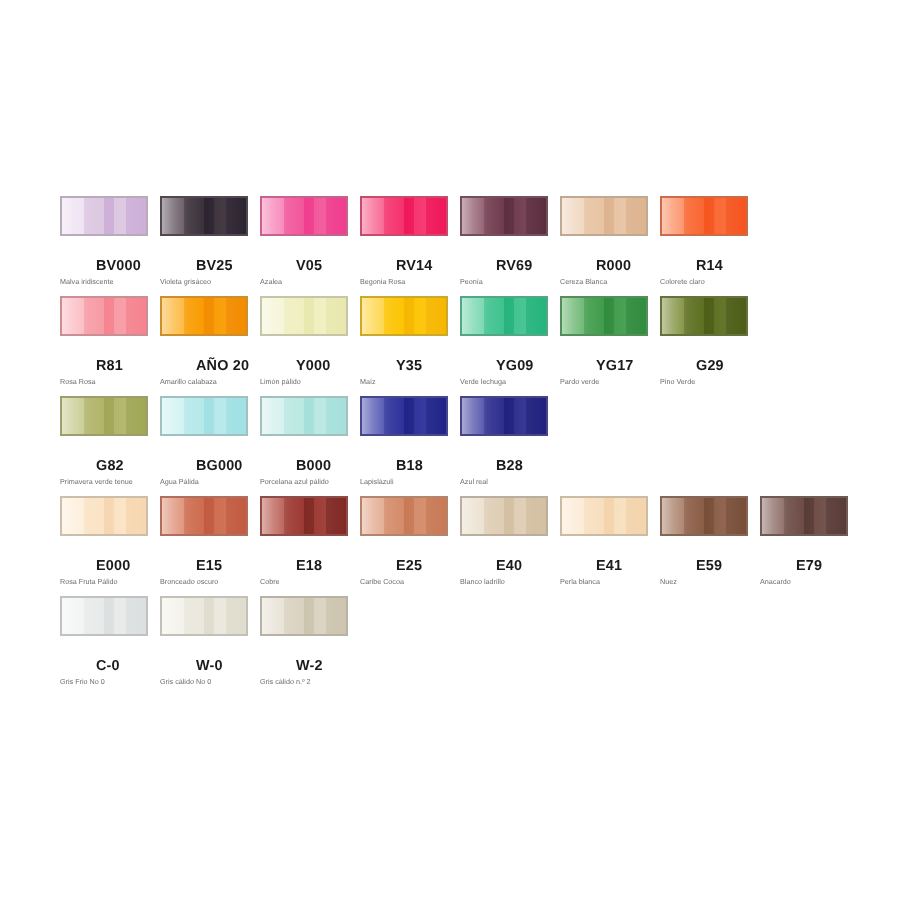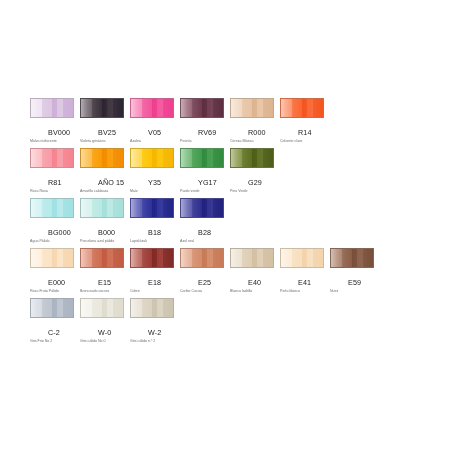--- a/index.html
+++ b/index.html
@@ -68,21 +68,21 @@
       rgba(255,255,255,0.55) 0%,
       rgba(255,255,255,0.30) 14%,
       rgba(255,255,255,0.10) 30%,
       rgba(255,255,255,0.00) 52%,
       rgba(255,255,255,0.06) 74%,
       rgba(255,255,255,0.00) 100%);
   }
   .code {
     margin-top: 11px;
     font-size: 7.2px;
-    font-weight: normal;
+    font-weight: bold;
     color: #1b1b1b;
     letter-spacing: 0.1px;
     line-height: 8px;
     white-space: nowrap;
     padding-left: 18px;
   }
   .desc {
     margin-top: 2px;
     font-size: 3.6px;
     color: #6d6d6d;
@@ -135,20 +135,35 @@
             <div class="band" style="left: 50%; width: 12.5%; background: rgb(238, 59, 140); opacity: 0.85;"></div>
             <div class="band" style="left: 62.5%; width: 12.5%; background: rgb(242, 85, 154); opacity: 0.85;"></div>
             <div class="band" style="left: 75%; width: 12.5%; background: rgb(238, 59, 140); opacity: 0.85;"></div>
             <div class="band" style="left: 87.5%; width: 12.5%; background: rgb(238, 59, 140); opacity: 0.85;"></div>
             <div class="gloss"></div>
           </div>
           <div class="code">V05</div>
           <div class="desc">Azalea</div>
         </div>
         <div class="swatch-cell">
+          <div class="chip" style="background: rgb(245, 48, 107);">
+            <div class="band" style="left: 0%; width: 12.5%; background: rgb(247, 88, 138); opacity: 0.85;"></div>
+            <div class="band" style="left: 12.5%; width: 12.5%; background: rgb(247, 88, 138); opacity: 0.85;"></div>
+            <div class="band" style="left: 25%; width: 12.5%; background: rgb(245, 48, 107); opacity: 0.85;"></div>
+            <div class="band" style="left: 37.5%; width: 12.5%; background: rgb(245, 48, 107); opacity: 0.85;"></div>
+            <div class="band" style="left: 50%; width: 12.5%; background: rgb(239, 20, 87); opacity: 0.85;"></div>
+            <div class="band" style="left: 62.5%; width: 12.5%; background: rgb(245, 48, 107); opacity: 0.85;"></div>
+            <div class="band" style="left: 75%; width: 12.5%; background: rgb(239, 20, 87); opacity: 0.85;"></div>
+            <div class="band" style="left: 87.5%; width: 12.5%; background: rgb(239, 20, 87); opacity: 0.85;"></div>
+            <div class="gloss"></div>
+          </div>
+          <div class="code">RV14</div>
+          <div class="desc">Begonia Rosa</div>
+        </div>
+        <div class="swatch-cell">
           <div class="chip" style="background: rgb(110, 58, 76);">
             <div class="band" style="left: 0%; width: 12.5%; background: rgb(138, 79, 97); opacity: 0.85;"></div>
             <div class="band" style="left: 12.5%; width: 12.5%; background: rgb(138, 79, 97); opacity: 0.85;"></div>
             <div class="band" style="left: 25%; width: 12.5%; background: rgb(110, 58, 76); opacity: 0.85;"></div>
             <div class="band" style="left: 37.5%; width: 12.5%; background: rgb(110, 58, 76); opacity: 0.85;"></div>
             <div class="band" style="left: 50%; width: 12.5%; background: rgb(90, 45, 62); opacity: 0.85;"></div>
             <div class="band" style="left: 62.5%; width: 12.5%; background: rgb(110, 58, 76); opacity: 0.85;"></div>
             <div class="band" style="left: 75%; width: 12.5%; background: rgb(90, 45, 62); opacity: 0.85;"></div>
             <div class="band" style="left: 87.5%; width: 12.5%; background: rgb(90, 45, 62); opacity: 0.85;"></div>
             <div class="gloss"></div>
@@ -208,39 +223,69 @@
             <div class="band" style="left: 0%; width: 12.5%; background: rgb(252, 180, 46); opacity: 0.85;"></div>
             <div class="band" style="left: 12.5%; width: 12.5%; background: rgb(252, 180, 46); opacity: 0.85;"></div>
             <div class="band" style="left: 25%; width: 12.5%; background: rgb(249, 155, 0); opacity: 0.85;"></div>
             <div class="band" style="left: 37.5%; width: 12.5%; background: rgb(249, 155, 0); opacity: 0.85;"></div>
             <div class="band" style="left: 50%; width: 12.5%; background: rgb(242, 138, 0); opacity: 0.85;"></div>
             <div class="band" style="left: 62.5%; width: 12.5%; background: rgb(249, 155, 0); opacity: 0.85;"></div>
             <div class="band" style="left: 75%; width: 12.5%; background: rgb(242, 138, 0); opacity: 0.85;"></div>
             <div class="band" style="left: 87.5%; width: 12.5%; background: rgb(242, 138, 0); opacity: 0.85;"></div>
             <div class="gloss"></div>
           </div>
-          <div class="code">AÑO 15</div>
+          <div class="code">AÑO 20</div>
           <div class="desc">Amarillo calabaza</div>
+        </div>
+        <div class="swatch-cell">
+          <div class="chip" style="background: rgb(238, 238, 192);">
+            <div class="band" style="left: 0%; width: 12.5%; background: rgb(245, 245, 214); opacity: 0.85;"></div>
+            <div class="band" style="left: 12.5%; width: 12.5%; background: rgb(245, 245, 214); opacity: 0.85;"></div>
+            <div class="band" style="left: 25%; width: 12.5%; background: rgb(238, 238, 192); opacity: 0.85;"></div>
+            <div class="band" style="left: 37.5%; width: 12.5%; background: rgb(238, 238, 192); opacity: 0.85;"></div>
+            <div class="band" style="left: 50%; width: 12.5%; background: rgb(230, 230, 171); opacity: 0.85;"></div>
+            <div class="band" style="left: 62.5%; width: 12.5%; background: rgb(238, 238, 192); opacity: 0.85;"></div>
+            <div class="band" style="left: 75%; width: 12.5%; background: rgb(230, 230, 171); opacity: 0.85;"></div>
+            <div class="band" style="left: 87.5%; width: 12.5%; background: rgb(230, 230, 171); opacity: 0.85;"></div>
+            <div class="gloss"></div>
+          </div>
+          <div class="code">Y000</div>
+          <div class="desc">Limón pálido</div>
         </div>
         <div class="swatch-cell">
           <div class="chip" style="background: rgb(251, 196, 0);">
             <div class="band" style="left: 0%; width: 12.5%; background: rgb(253, 212, 62); opacity: 0.85;"></div>
             <div class="band" style="left: 12.5%; width: 12.5%; background: rgb(253, 212, 62); opacity: 0.85;"></div>
             <div class="band" style="left: 25%; width: 12.5%; background: rgb(251, 196, 0); opacity: 0.85;"></div>
             <div class="band" style="left: 37.5%; width: 12.5%; background: rgb(251, 196, 0); opacity: 0.85;"></div>
             <div class="band" style="left: 50%; width: 12.5%; background: rgb(245, 181, 0); opacity: 0.85;"></div>
             <div class="band" style="left: 62.5%; width: 12.5%; background: rgb(251, 196, 0); opacity: 0.85;"></div>
             <div class="band" style="left: 75%; width: 12.5%; background: rgb(245, 181, 0); opacity: 0.85;"></div>
             <div class="band" style="left: 87.5%; width: 12.5%; background: rgb(245, 181, 0); opacity: 0.85;"></div>
             <div class="gloss"></div>
           </div>
           <div class="code">Y35</div>
           <div class="desc">Maíz</div>
         </div>
         <div class="swatch-cell">
+          <div class="chip" style="background: rgb(62, 194, 141);">
+            <div class="band" style="left: 0%; width: 12.5%; background: rgb(111, 213, 171); opacity: 0.85;"></div>
+            <div class="band" style="left: 12.5%; width: 12.5%; background: rgb(111, 213, 171); opacity: 0.85;"></div>
+            <div class="band" style="left: 25%; width: 12.5%; background: rgb(62, 194, 141); opacity: 0.85;"></div>
+            <div class="band" style="left: 37.5%; width: 12.5%; background: rgb(62, 194, 141); opacity: 0.85;"></div>
+            <div class="band" style="left: 50%; width: 12.5%; background: rgb(34, 178, 121); opacity: 0.85;"></div>
+            <div class="band" style="left: 62.5%; width: 12.5%; background: rgb(62, 194, 141); opacity: 0.85;"></div>
+            <div class="band" style="left: 75%; width: 12.5%; background: rgb(34, 178, 121); opacity: 0.85;"></div>
+            <div class="band" style="left: 87.5%; width: 12.5%; background: rgb(34, 178, 121); opacity: 0.85;"></div>
+            <div class="gloss"></div>
+          </div>
+          <div class="code">YG09</div>
+          <div class="desc">Verde lechuga</div>
+        </div>
+        <div class="swatch-cell">
           <div class="chip" style="background: rgb(63, 155, 74);">
             <div class="band" style="left: 0%; width: 12.5%; background: rgb(95, 178, 100); opacity: 0.85;"></div>
             <div class="band" style="left: 12.5%; width: 12.5%; background: rgb(95, 178, 100); opacity: 0.85;"></div>
             <div class="band" style="left: 25%; width: 12.5%; background: rgb(63, 155, 74); opacity: 0.85;"></div>
             <div class="band" style="left: 37.5%; width: 12.5%; background: rgb(63, 155, 74); opacity: 0.85;"></div>
             <div class="band" style="left: 50%; width: 12.5%; background: rgb(47, 138, 60); opacity: 0.85;"></div>
             <div class="band" style="left: 62.5%; width: 12.5%; background: rgb(63, 155, 74); opacity: 0.85;"></div>
             <div class="band" style="left: 75%; width: 12.5%; background: rgb(47, 138, 60); opacity: 0.85;"></div>
             <div class="band" style="left: 87.5%; width: 12.5%; background: rgb(47, 138, 60); opacity: 0.85;"></div>
             <div class="gloss"></div>
@@ -259,20 +304,35 @@
             <div class="band" style="left: 75%; width: 12.5%; background: rgb(74, 92, 22); opacity: 0.85;"></div>
             <div class="band" style="left: 87.5%; width: 12.5%; background: rgb(74, 92, 22); opacity: 0.85;"></div>
             <div class="gloss"></div>
           </div>
           <div class="code">G29</div>
           <div class="desc">Pino Verde</div>
         </div>
       </div>
       <div class="swatch-row">
         <div class="swatch-cell">
+          <div class="chip" style="background: rgb(176, 180, 104);">
+            <div class="band" style="left: 0%; width: 12.5%; background: rgb(198, 201, 140); opacity: 0.85;"></div>
+            <div class="band" style="left: 12.5%; width: 12.5%; background: rgb(198, 201, 140); opacity: 0.85;"></div>
+            <div class="band" style="left: 25%; width: 12.5%; background: rgb(176, 180, 104); opacity: 0.85;"></div>
+            <div class="band" style="left: 37.5%; width: 12.5%; background: rgb(176, 180, 104); opacity: 0.85;"></div>
+            <div class="band" style="left: 50%; width: 12.5%; background: rgb(158, 164, 83); opacity: 0.85;"></div>
+            <div class="band" style="left: 62.5%; width: 12.5%; background: rgb(176, 180, 104); opacity: 0.85;"></div>
+            <div class="band" style="left: 75%; width: 12.5%; background: rgb(158, 164, 83); opacity: 0.85;"></div>
+            <div class="band" style="left: 87.5%; width: 12.5%; background: rgb(158, 164, 83); opacity: 0.85;"></div>
+            <div class="gloss"></div>
+          </div>
+          <div class="code">G82</div>
+          <div class="desc">Primavera verde tenue</div>
+        </div>
+        <div class="swatch-cell">
           <div class="chip" style="background: rgb(181, 232, 234);">
             <div class="band" style="left: 0%; width: 12.5%; background: rgb(208, 241, 242); opacity: 0.85;"></div>
             <div class="band" style="left: 12.5%; width: 12.5%; background: rgb(208, 241, 242); opacity: 0.85;"></div>
             <div class="band" style="left: 25%; width: 12.5%; background: rgb(181, 232, 234); opacity: 0.85;"></div>
             <div class="band" style="left: 37.5%; width: 12.5%; background: rgb(181, 232, 234); opacity: 0.85;"></div>
             <div class="band" style="left: 50%; width: 12.5%; background: rgb(156, 223, 226); opacity: 0.85;"></div>
             <div class="band" style="left: 62.5%; width: 12.5%; background: rgb(181, 232, 234); opacity: 0.85;"></div>
             <div class="band" style="left: 75%; width: 12.5%; background: rgb(156, 223, 226); opacity: 0.85;"></div>
             <div class="band" style="left: 87.5%; width: 12.5%; background: rgb(156, 223, 226); opacity: 0.85;"></div>
             <div class="gloss"></div>
@@ -425,36 +485,51 @@
             <div class="band" style="left: 37.5%; width: 12.5%; background: rgb(138, 92, 69); opacity: 0.85;"></div>
             <div class="band" style="left: 50%; width: 12.5%; background: rgb(118, 76, 55); opacity: 0.85;"></div>
             <div class="band" style="left: 62.5%; width: 12.5%; background: rgb(138, 92, 69); opacity: 0.85;"></div>
             <div class="band" style="left: 75%; width: 12.5%; background: rgb(118, 76, 55); opacity: 0.85;"></div>
             <div class="band" style="left: 87.5%; width: 12.5%; background: rgb(118, 76, 55); opacity: 0.85;"></div>
             <div class="gloss"></div>
           </div>
           <div class="code">E59</div>
           <div class="desc">Nuez</div>
         </div>
+        <div class="swatch-cell">
+          <div class="chip" style="background: rgb(107, 74, 67);">
+            <div class="band" style="left: 0%; width: 12.5%; background: rgb(132, 96, 88); opacity: 0.85;"></div>
+            <div class="band" style="left: 12.5%; width: 12.5%; background: rgb(132, 96, 88); opacity: 0.85;"></div>
+            <div class="band" style="left: 25%; width: 12.5%; background: rgb(107, 74, 67); opacity: 0.85;"></div>
+            <div class="band" style="left: 37.5%; width: 12.5%; background: rgb(107, 74, 67); opacity: 0.85;"></div>
+            <div class="band" style="left: 50%; width: 12.5%; background: rgb(87, 58, 53); opacity: 0.85;"></div>
+            <div class="band" style="left: 62.5%; width: 12.5%; background: rgb(107, 74, 67); opacity: 0.85;"></div>
+            <div class="band" style="left: 75%; width: 12.5%; background: rgb(87, 58, 53); opacity: 0.85;"></div>
+            <div class="band" style="left: 87.5%; width: 12.5%; background: rgb(87, 58, 53); opacity: 0.85;"></div>
+            <div class="gloss"></div>
+          </div>
+          <div class="code">E79</div>
+          <div class="desc">Anacardo</div>
+        </div>
       </div>
       <div class="swatch-row">
         <div class="swatch-cell">
-          <div class="chip" style="background: rgb(188, 196, 206);">
-            <div class="band" style="left: 0%; width: 12.5%; background: rgb(210, 216, 224); opacity: 0.85;"></div>
-            <div class="band" style="left: 12.5%; width: 12.5%; background: rgb(210, 216, 224); opacity: 0.85;"></div>
-            <div class="band" style="left: 25%; width: 12.5%; background: rgb(188, 196, 206); opacity: 0.85;"></div>
-            <div class="band" style="left: 37.5%; width: 12.5%; background: rgb(188, 196, 206); opacity: 0.85;"></div>
-            <div class="band" style="left: 50%; width: 12.5%; background: rgb(168, 178, 192); opacity: 0.85;"></div>
-            <div class="band" style="left: 62.5%; width: 12.5%; background: rgb(188, 196, 206); opacity: 0.85;"></div>
-            <div class="band" style="left: 75%; width: 12.5%; background: rgb(168, 178, 192); opacity: 0.85;"></div>
-            <div class="band" style="left: 87.5%; width: 12.5%; background: rgb(168, 178, 192); opacity: 0.85;"></div>
-            <div class="gloss"></div>
-          </div>
-          <div class="code">C-2</div>
-          <div class="desc">Gris Frio No 2</div>
+          <div class="chip" style="background: rgb(231, 234, 234);">
+            <div class="band" style="left: 0%; width: 12.5%; background: rgb(242, 244, 244); opacity: 0.85;"></div>
+            <div class="band" style="left: 12.5%; width: 12.5%; background: rgb(242, 244, 244); opacity: 0.85;"></div>
+            <div class="band" style="left: 25%; width: 12.5%; background: rgb(231, 234, 234); opacity: 0.85;"></div>
+            <div class="band" style="left: 37.5%; width: 12.5%; background: rgb(231, 234, 234); opacity: 0.85;"></div>
+            <div class="band" style="left: 50%; width: 12.5%; background: rgb(218, 222, 222); opacity: 0.85;"></div>
+            <div class="band" style="left: 62.5%; width: 12.5%; background: rgb(231, 234, 234); opacity: 0.85;"></div>
+            <div class="band" style="left: 75%; width: 12.5%; background: rgb(218, 222, 222); opacity: 0.85;"></div>
+            <div class="band" style="left: 87.5%; width: 12.5%; background: rgb(218, 222, 222); opacity: 0.85;"></div>
+            <div class="gloss"></div>
+          </div>
+          <div class="code">C-0</div>
+          <div class="desc">Gris Frio No 0</div>
         </div>
         <div class="swatch-cell">
           <div class="chip" style="background: rgb(234, 231, 220);">
             <div class="band" style="left: 0%; width: 12.5%; background: rgb(243, 241, 234); opacity: 0.85;"></div>
             <div class="band" style="left: 12.5%; width: 12.5%; background: rgb(243, 241, 234); opacity: 0.85;"></div>
             <div class="band" style="left: 25%; width: 12.5%; background: rgb(234, 231, 220); opacity: 0.85;"></div>
             <div class="band" style="left: 37.5%; width: 12.5%; background: rgb(234, 231, 220); opacity: 0.85;"></div>
             <div class="band" style="left: 50%; width: 12.5%; background: rgb(222, 217, 203); opacity: 0.85;"></div>
             <div class="band" style="left: 62.5%; width: 12.5%; background: rgb(234, 231, 220); opacity: 0.85;"></div>
             <div class="band" style="left: 75%; width: 12.5%; background: rgb(222, 217, 203); opacity: 0.85;"></div>

